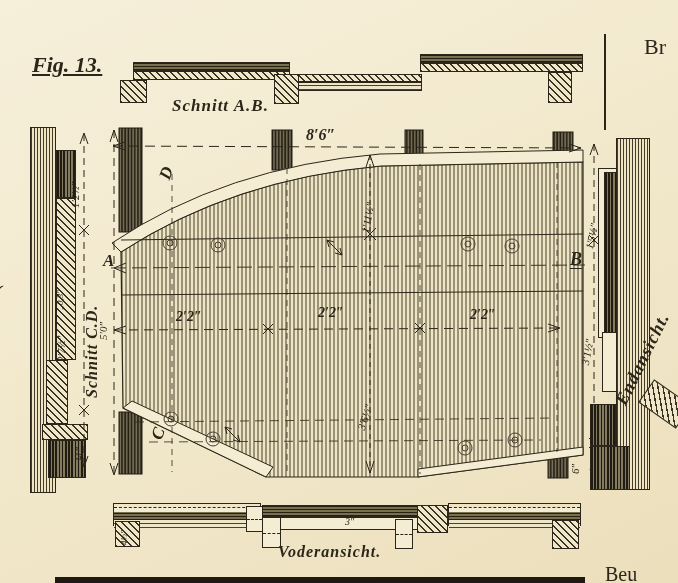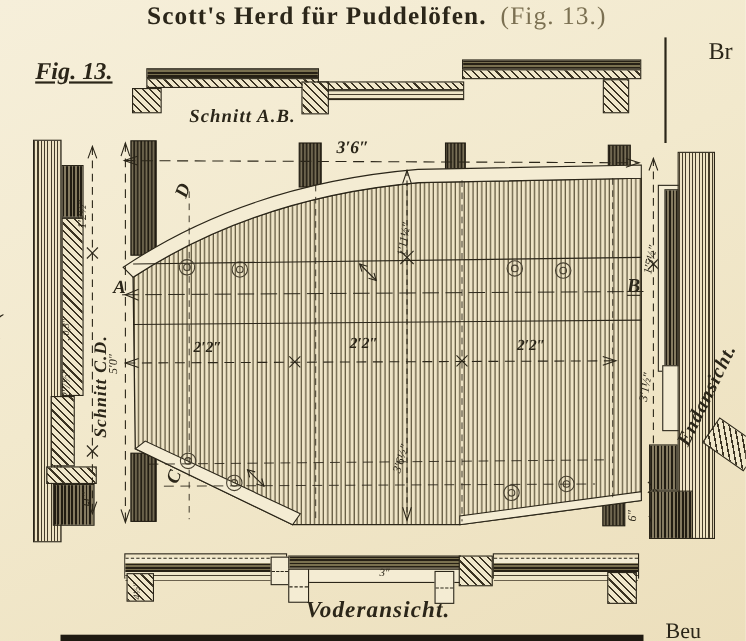--- a/index.html
+++ b/index.html
@@ -21,24 +21,20 @@
   .dhatch{background:repeating-linear-gradient(45deg,#3b3322 0 1.4px,#f0e7ca 1.4px 5px);}
   .outl{border:1px solid #2b2619;box-sizing:border-box;}
   .paper{background:#f4ecd3;}
   .dash-center{border-top:1px dashed #2b2619;height:0;}
 </style>
 </head>
 <body>
 
 <div class="sheet">
 
-  <div class="lbl" style="left:70px;top:3px;width:545px;text-align:center;font-size:23px;letter-spacing:1px;">
-    <span class="bld">Scott's Herd für Puddelöfen.</span>
-    <span style="color:#7b7052;margin-left:6px;">(Fig. 13.)</span>
-  </div>
   <div class="lbl it bld" style="left:32px;top:54px;font-size:22px;text-decoration:underline;">Fig. 13.</div>
   <div class="lbl" style="left:644px;top:36px;font-size:22px;">Br</div>
   <div class="abs" style="left:604px;top:34px;width:2px;height:96px;background:#2b2619;"></div>
   <div class="lbl" style="left:605px;top:564px;font-size:20px;">Beu</div>
   <div class="lbl" style="left:-6px;top:282px;font-size:26px;transform:rotate(8deg);">(</div>
 
   <div class="abs" style="left:0;top:0;">
     <div class="abs hstripes-dark outl" style="left:133px;top:62px;width:157px;height:9px;"></div>
     <div class="abs dhatch outl" style="left:133px;top:71px;width:157px;height:9px;"></div>
     <div class="abs dhatch outl" style="left:288px;top:74px;width:134px;height:8px;"></div>
@@ -161,21 +157,21 @@
         <circle cx="66" cy="297" r="3"></circle>
       <circle cx="108" cy="317" r="7"></circle>
         <circle cx="108" cy="317" r="3"></circle>
       <circle cx="360" cy="326" r="7"></circle>
         <circle cx="360" cy="326" r="3"></circle>
       <circle cx="410" cy="318" r="7"></circle>
         <circle cx="410" cy="318" r="3"></circle>
     </g>
   </svg>
 
-  <div class="lbl it bld" style="left:306px;top:127px;font-size:16px;">3′6″</div>
+  <div class="lbl it bld" style="left:306px;top:127px;font-size:16px;">8′6″</div>
   <div class="lbl it bld" style="left:103px;top:252px;font-size:17px;">A</div>
   <div class="lbl it bld" style="left:570px;top:250px;font-size:18px;border-bottom:1.5px solid #2b2619;">B</div>
   <div class="lbl it bld rl" style="left:156px;top:176px;font-size:17px;transform:rotate(-70deg);">D</div>
   <div class="lbl it bld rl" style="left:148px;top:436px;font-size:17px;transform:rotate(-70deg);">C</div>
   <div class="lbl it bld" style="left:176px;top:310px;font-size:14px;">2′2″</div>
   <div class="lbl it bld" style="left:318px;top:306px;font-size:14px;">2′2″</div>
   <div class="lbl it bld" style="left:470px;top:308px;font-size:14px;">2′2″</div>
   <div class="lbl it rl" style="left:360px;top:232px;font-size:11px;transform:rotate(-80deg);">1′11½″</div>
   <div class="lbl it rl" style="left:356px;top:428px;font-size:11px;transform:rotate(-72deg);">3′6½″</div>
 
@@ -228,18 +224,18 @@
       </div>
     <div class="abs paper outl" style="left:395px;top:519px;width:18px;height:30px;">
         <div class="dash-center" style="margin-top:14px;"></div>
       </div>
     <div class="abs dhatch outl" style="left:417px;top:505px;width:31px;height:28px;"></div>
     <div class="abs dhatch outl" style="left:115px;top:521px;width:25px;height:26px;"></div>
     <div class="abs dhatch outl" style="left:552px;top:520px;width:27px;height:29px;"></div>
 
     <div class="lbl it rl" style="left:120px;top:545px;font-size:9px;transform:rotate(-90deg);">4½″</div>
     <div class="lbl it" style="left:345px;top:517px;font-size:10px;">3″</div>
-    <div class="lbl it bld" style="left:278px;top:544px;font-size:21px;letter-spacing:1px;">Voderansicht.</div>
+    <div class="lbl it bld" style="left:278px;top:544px;font-size:16px;letter-spacing:1px;">Voderansicht.</div>
   </div>
 
   <div class="abs" style="left:55px;top:577px;width:530px;height:6px;background:#1f1a11;"></div>
 
 </div>
 
 </body></html>

